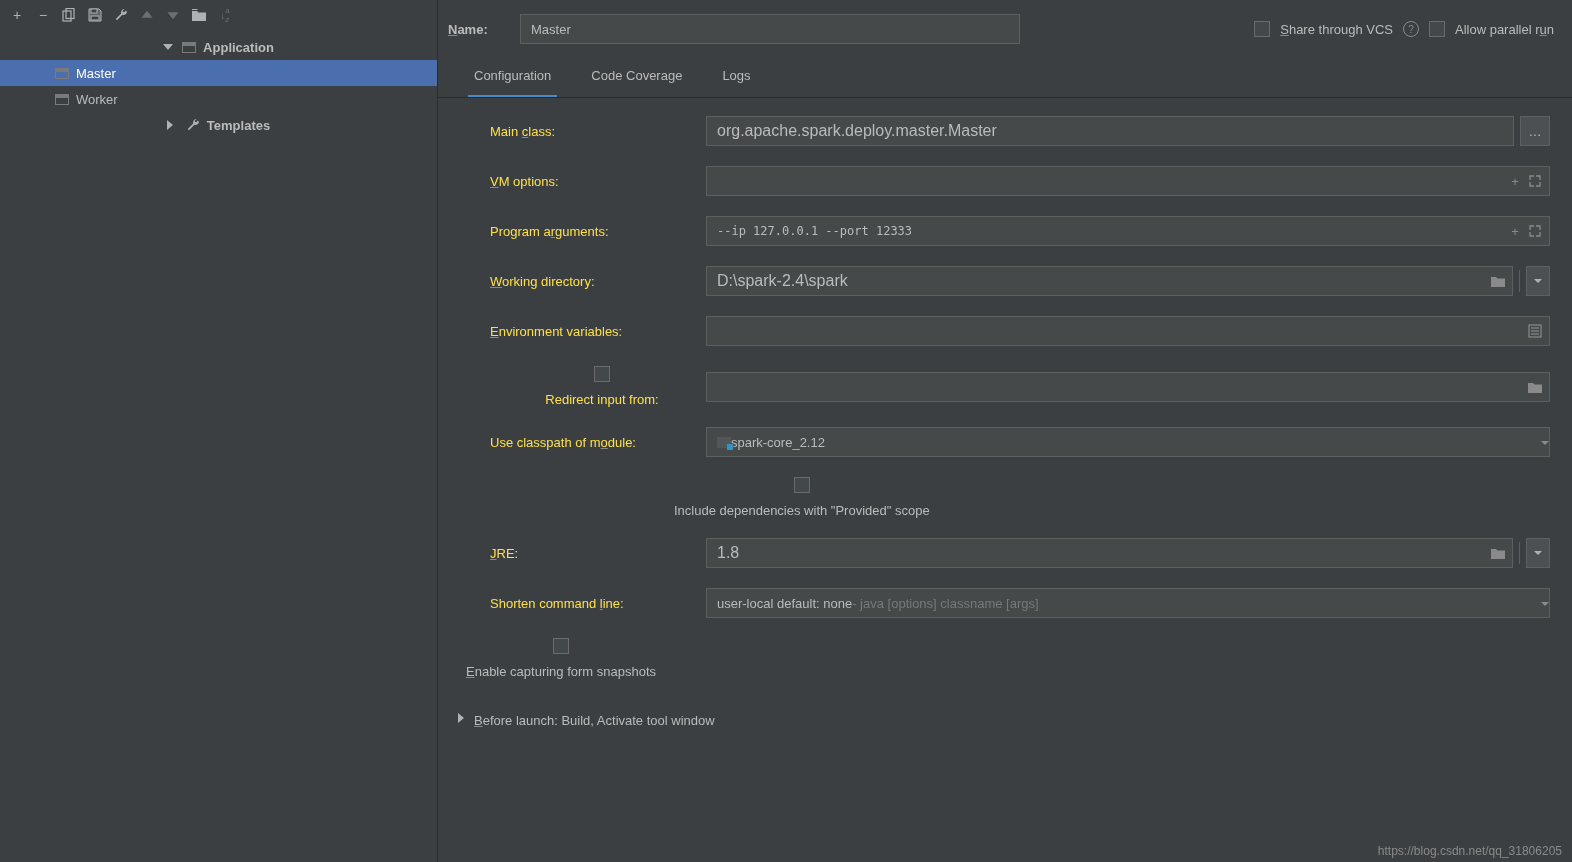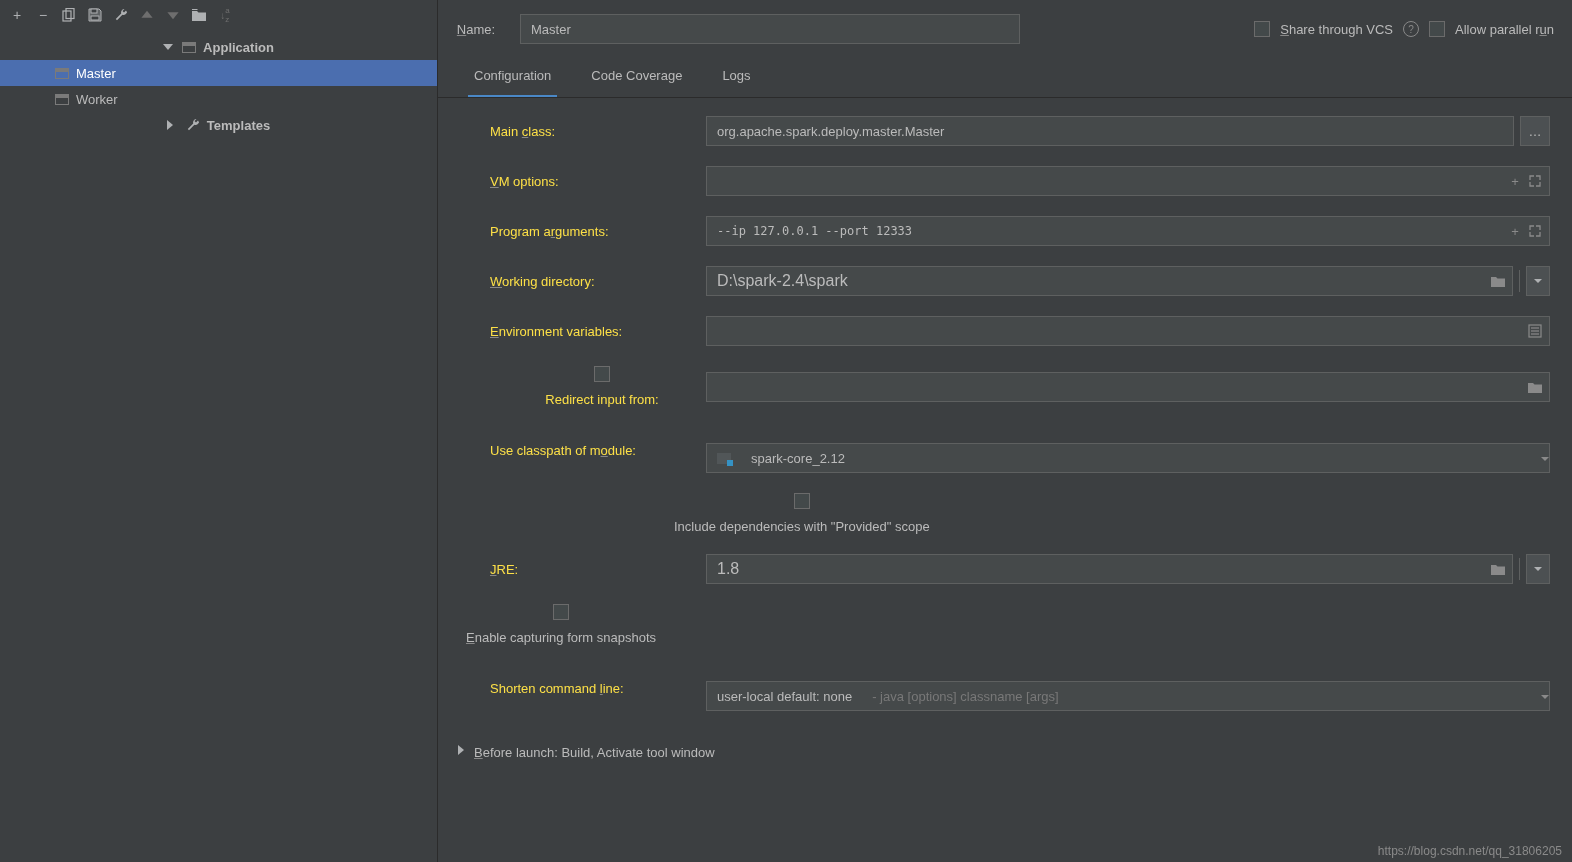--- a/index.html
+++ b/index.html
@@ -61,21 +61,21 @@
   flex: 1;
   display: flex;
   flex-direction: column;
   background: #3c3f41;
 }
 .top-row {
   display: flex; align-items: center;
   padding: 14px 18px 14px 10px;
   gap: 16px;
 }
-.name-label { width: 56px; text-align: center; }
+.name-label { width: 56px; text-align: left; font-weight: bold; }
 .name-input {
   width: 500px; height: 30px;
   background: #45494a;
   border: 1px solid #5e6060;
   color: #bbbbbb;
   padding: 0 10px;
   font-size: 13px;
 }
 .top-right { margin-left: auto; display: flex; align-items: center; gap: 10px; }
 .checkbox {
@@ -122,21 +122,21 @@
   display: flex;
   align-items: center;
   gap: 6px;
 }
 .text-input {
   flex: 1; height: 30px;
   background: #45494a;
   border: 1px solid #5e6060;
   color: #bbbbbb;
   padding: 0 10px;
-  font-size: 13px;
+  font-size: 16px;
 }
 .input-wrap {
   flex: 1; height: 30px;
   background: #45494a;
   border: 1px solid #5e6060;
   display: flex; align-items: center;
   padding: 0 4px 0 10px;
   color: #bbbbbb;
 }
 .input-wrap input {
@@ -156,22 +156,21 @@
   display: flex; align-items: center; justify-content: center;
   cursor: pointer;
 }
 .select-like {
   flex: 1; height: 30px;
   background: #45494a;
   border: 1px solid #5e6060;
   display: flex; align-items: center;
   padding: 0 0 0 10px;
   color: #bbbbbb;
-  gap: 20px;
-  margin-top: 16px;
+  gap: 0;
 }
 .select-like .chev { margin-left: auto; color: #8a8a8a; }
 .module-icon {
   width: 14px; height: 11px; background: #515658; position: relative;
 }
 .module-icon::after {
   content: ''; position: absolute; right: -2px; bottom: -2px;
   width: 6px; height: 6px; background: #3592c4;
 }
 .indent-row { padding-left: 216px; }
@@ -440,38 +439,38 @@
           <div class="divider-v"></div>
           <div class="browse-btn" style="width:24px">
               <svg class="chev-svg" viewBox="0 0 8 8" fill="#afb1b3">
                 <path d="M0 2 L4 6 L8 2 Z"></path>
               </svg>
             </div>
         </div>
       </div>
 
       <div class="form-row">
-        <div class="check-row" style="padding-left:8px">
-          <span class="checkbox"></span>
-          <span><span class="u">E</span><span>nable capturing form snapshots</span></span>
-        </div>
-      </div>
-
-      <div class="form-row">
         <div class="form-label"><span>Shorten command </span><span class="u">l</span><span>ine:</span></div>
         <div class="form-field">
           <div class="select-like">
             <span class="shorten-main">user-local default: none</span>
             <span class="shorten-hint"> - java [options] classname [args]</span>
             <span class="chev"><svg class="chev-svg" viewBox="0 0 8 8" fill="#8a8a8a">
                   <path d="M0 2 L4 6 L8 2 Z"></path>
                 </svg></span>
           </div>
         </div>
       </div>
+
+      <div class="form-row">
+        <div class="check-row" style="padding-left:8px">
+          <span class="checkbox"></span>
+          <span><span class="u">E</span><span>nable capturing form snapshots</span></span>
+        </div>
+      </div>
     </div>
 
     <div class="before-launch">
       <span class="triangle-right"></span>
       <span><span class="u">B</span><span>efore launch: Build, Activate tool window</span></span>
     </div>
 
     <div class="footer">https://blog.csdn.net/qq_31806205</div>
   </div>
 </div>

